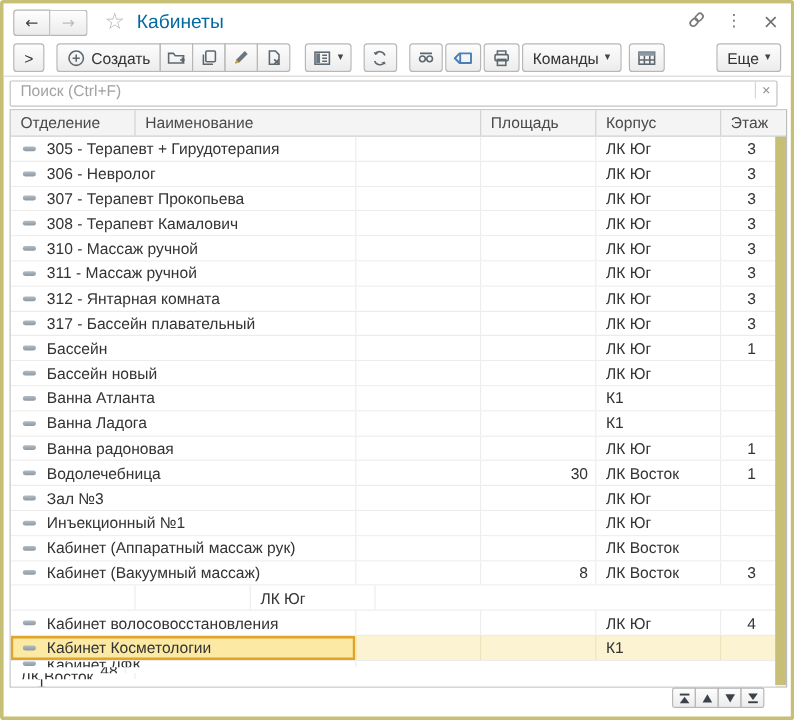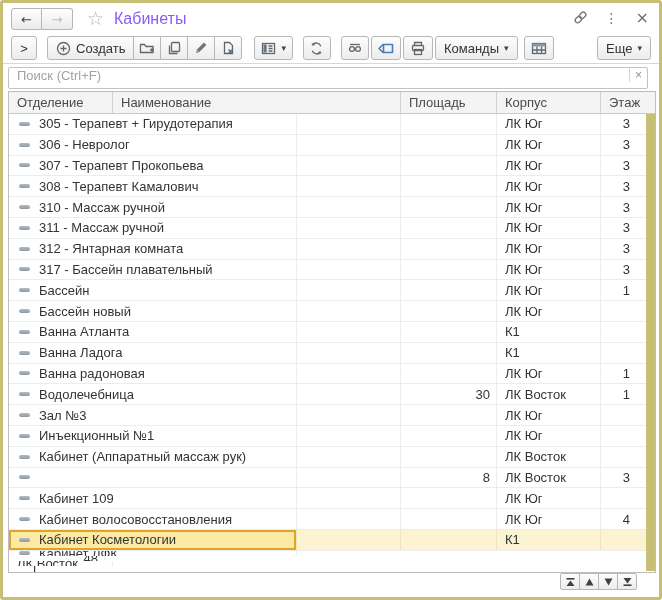--- a/index.html
+++ b/index.html
@@ -12,21 +12,21 @@
   
   .titlebar{position:absolute;left:0;top:0;right:0;height:30px;display:flex;align-items:center;
             padding:0 10px 0 8px;background:#fff;}
   .navgroup{display:flex;margin-top:2px;}
   .navbtn{width:31px;height:22px;box-sizing:border-box;border:1px solid #b5b5b5;
           background:linear-gradient(#fefefe,#ebebeb);display:flex;align-items:center;justify-content:center;
           font-family:"DejaVu Sans",sans-serif;font-size:13px;color:#3f3f3f;cursor:pointer;}
   .navbtn.back{border-radius:3px 0 0 3px;}
   .navbtn.fwd{border-radius:0 3px 3px 0;border-left:none;color:#bcbcbc;}
   .star{font-family:"DejaVu Sans",sans-serif;font-size:19px;color:#b3b3b3;margin:0 10px 0 14px;line-height:1;}
-  .wtitle{font-size:16px;color:#8b5cf6;margin-top:1px;}
+  .wtitle{font-size:16px;color:#0369a1;margin-top:1px;}
   .tbar-right{margin-left:auto;display:flex;align-items:center;gap:17px;}
   .tbar-right .ic{color:#7a7a7a;font-family:"DejaVu Sans",sans-serif;font-size:14px;line-height:1;cursor:pointer;}
   .ic.close{font-size:16px;color:#6e6e6e;}
 
   
   .toolbar{position:absolute;left:0;top:30px;right:0;height:31px;display:flex;align-items:center;
            padding:0 8px;box-sizing:border-box;border-bottom:1px solid #d8d8d8;background:#fff;}
   .btn{height:24px;box-sizing:border-box;border:1px solid #b7b7b7;background:linear-gradient(#fdfdfd,#ececec);
        border-radius:3px;display:flex;align-items:center;justify-content:center;font-size:13px;color:#333;
        padding:0 8px;cursor:pointer;white-space:nowrap;}
@@ -387,31 +387,28 @@
         <span>Кабинет (Аппаратный массаж рук)</span>
       </div>
       <div class="c dept"></div>
       <div class="c area"></div>
       <div class="c bldg">ЛК Восток</div>
       <div class="c floor"></div>
     </div>
           <div class="trow">
       <div class="c name">
         <span class="dash"></span>
+        <span>Кабинет (Вакуумный массаж)</span>
       </div>
       <div class="c dept"></div>
       <div class="c area">8</div>
       <div class="c bldg">ЛК Восток</div>
       <div class="c floor">3</div>
     </div>
           <div class="trow">
-      <div class="c name">
-        <span class="dash"></span>
-        <span>Кабинет 109</span>
-      </div>
       <div class="c dept"></div>
       <div class="c area"></div>
       <div class="c bldg">ЛК Юг</div>
       <div class="c floor"></div>
     </div>
           <div class="trow">
       <div class="c name">
         <span class="dash"></span>
         <span>Кабинет волосовосстановления</span>
       </div>

